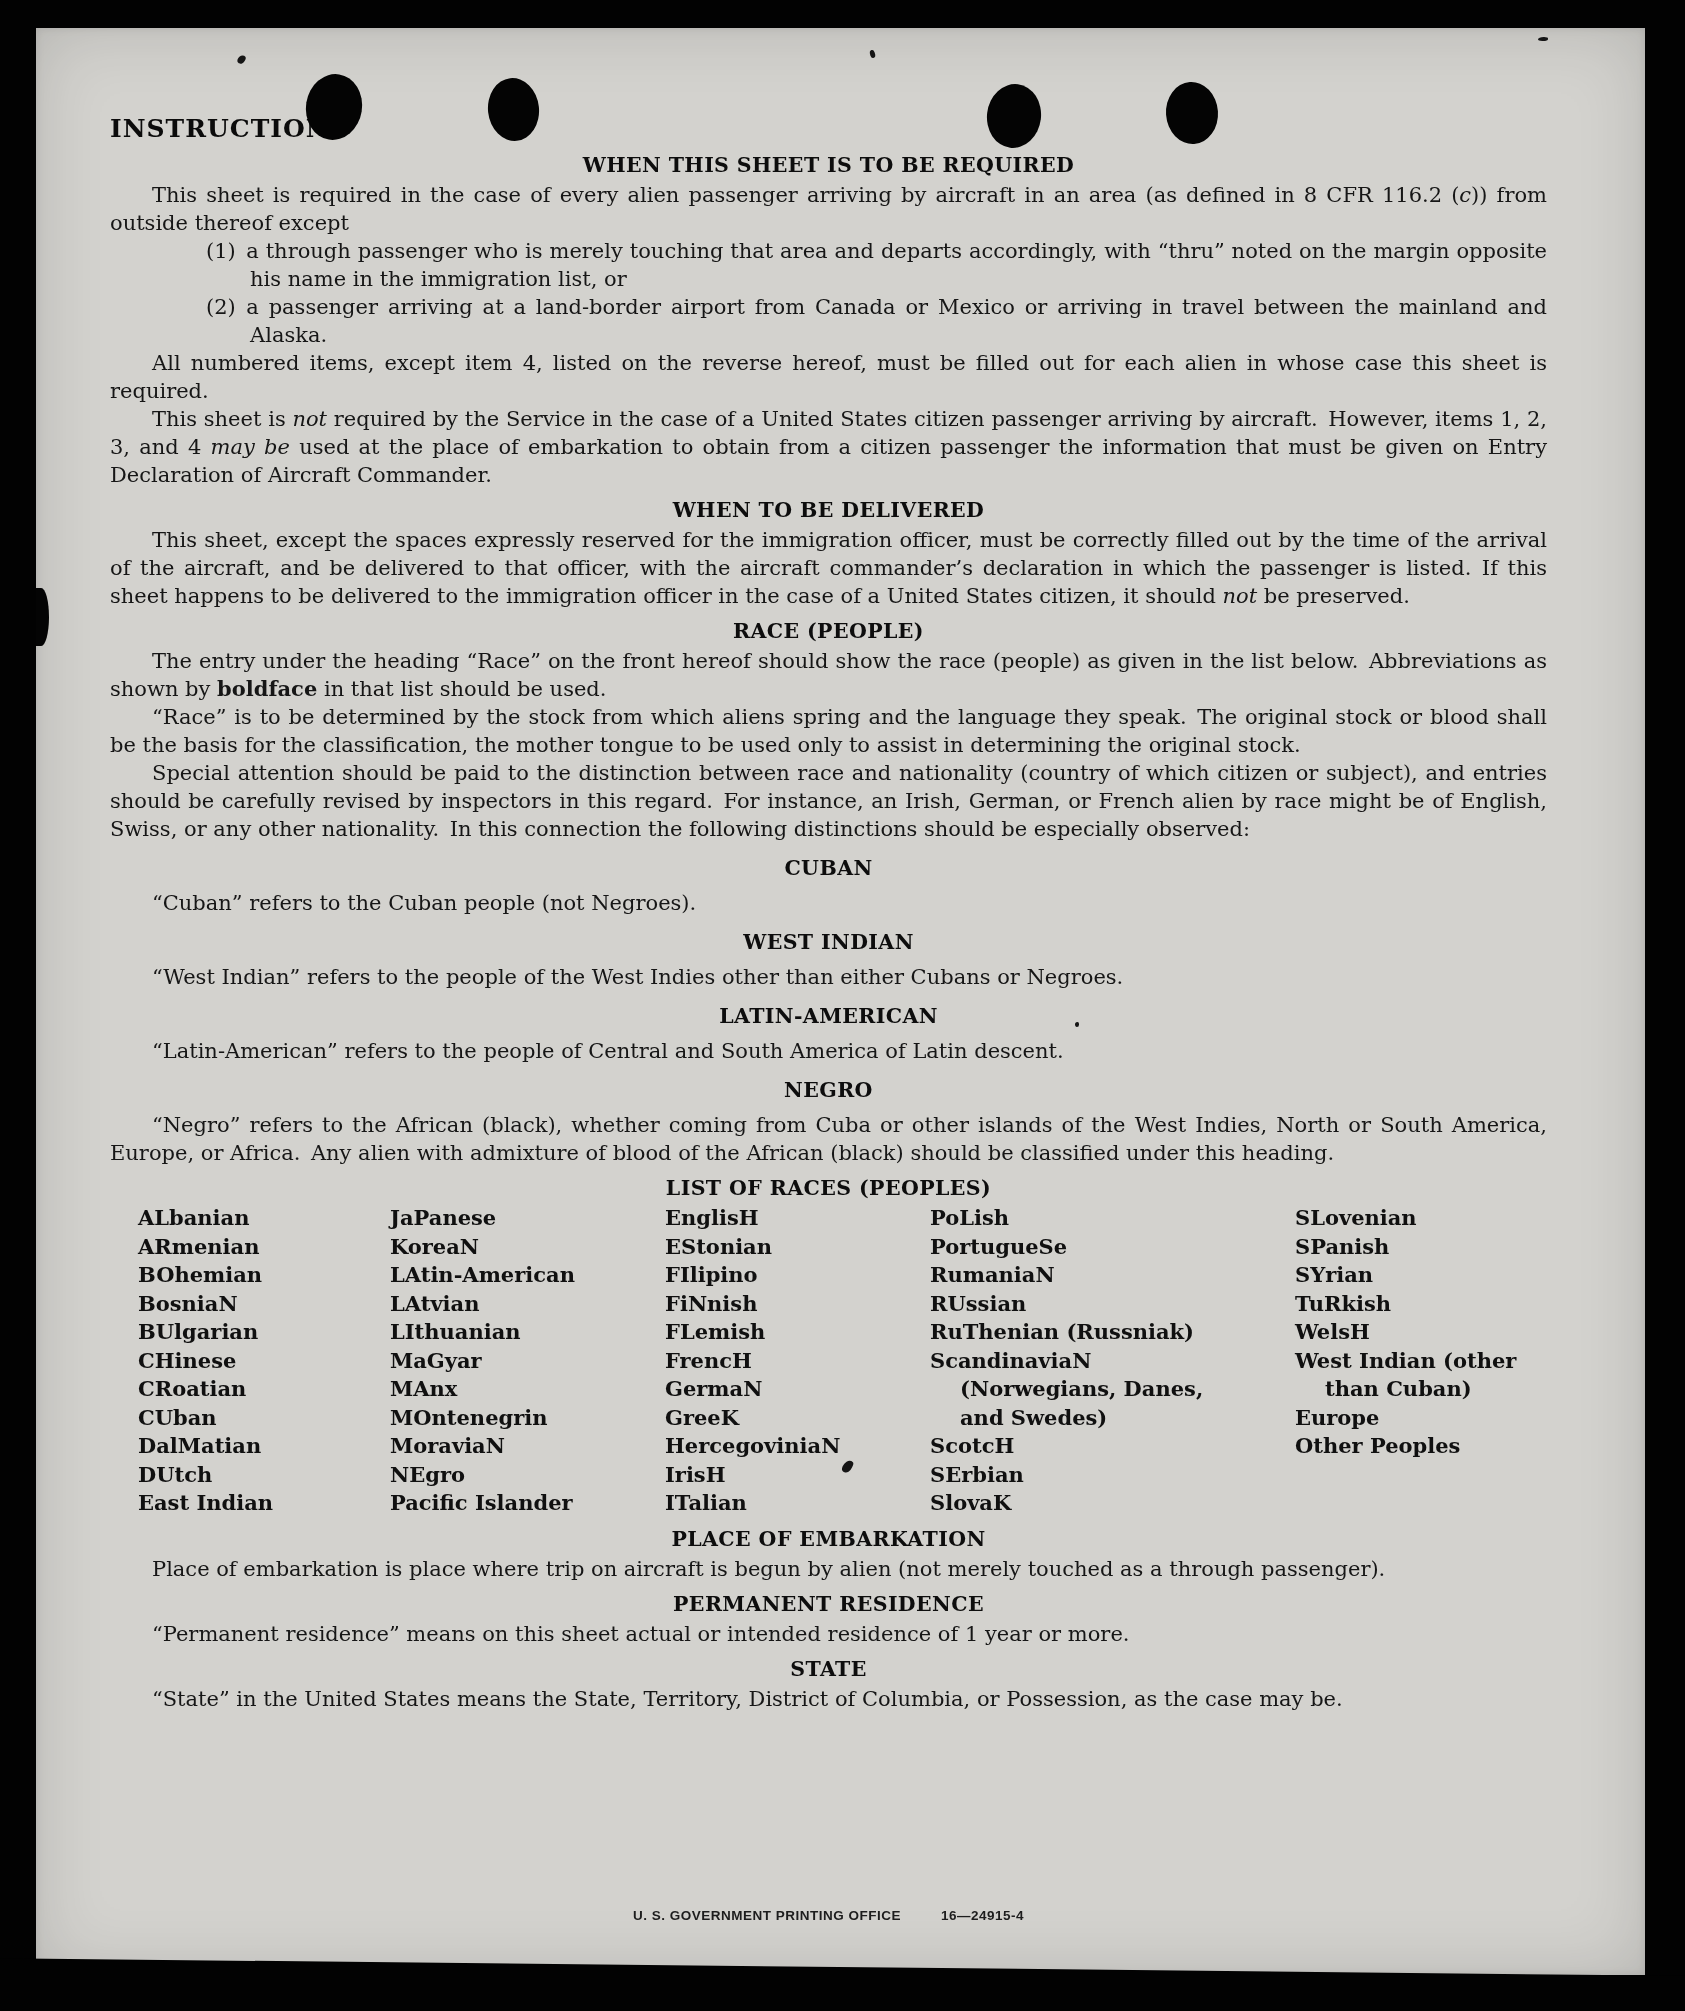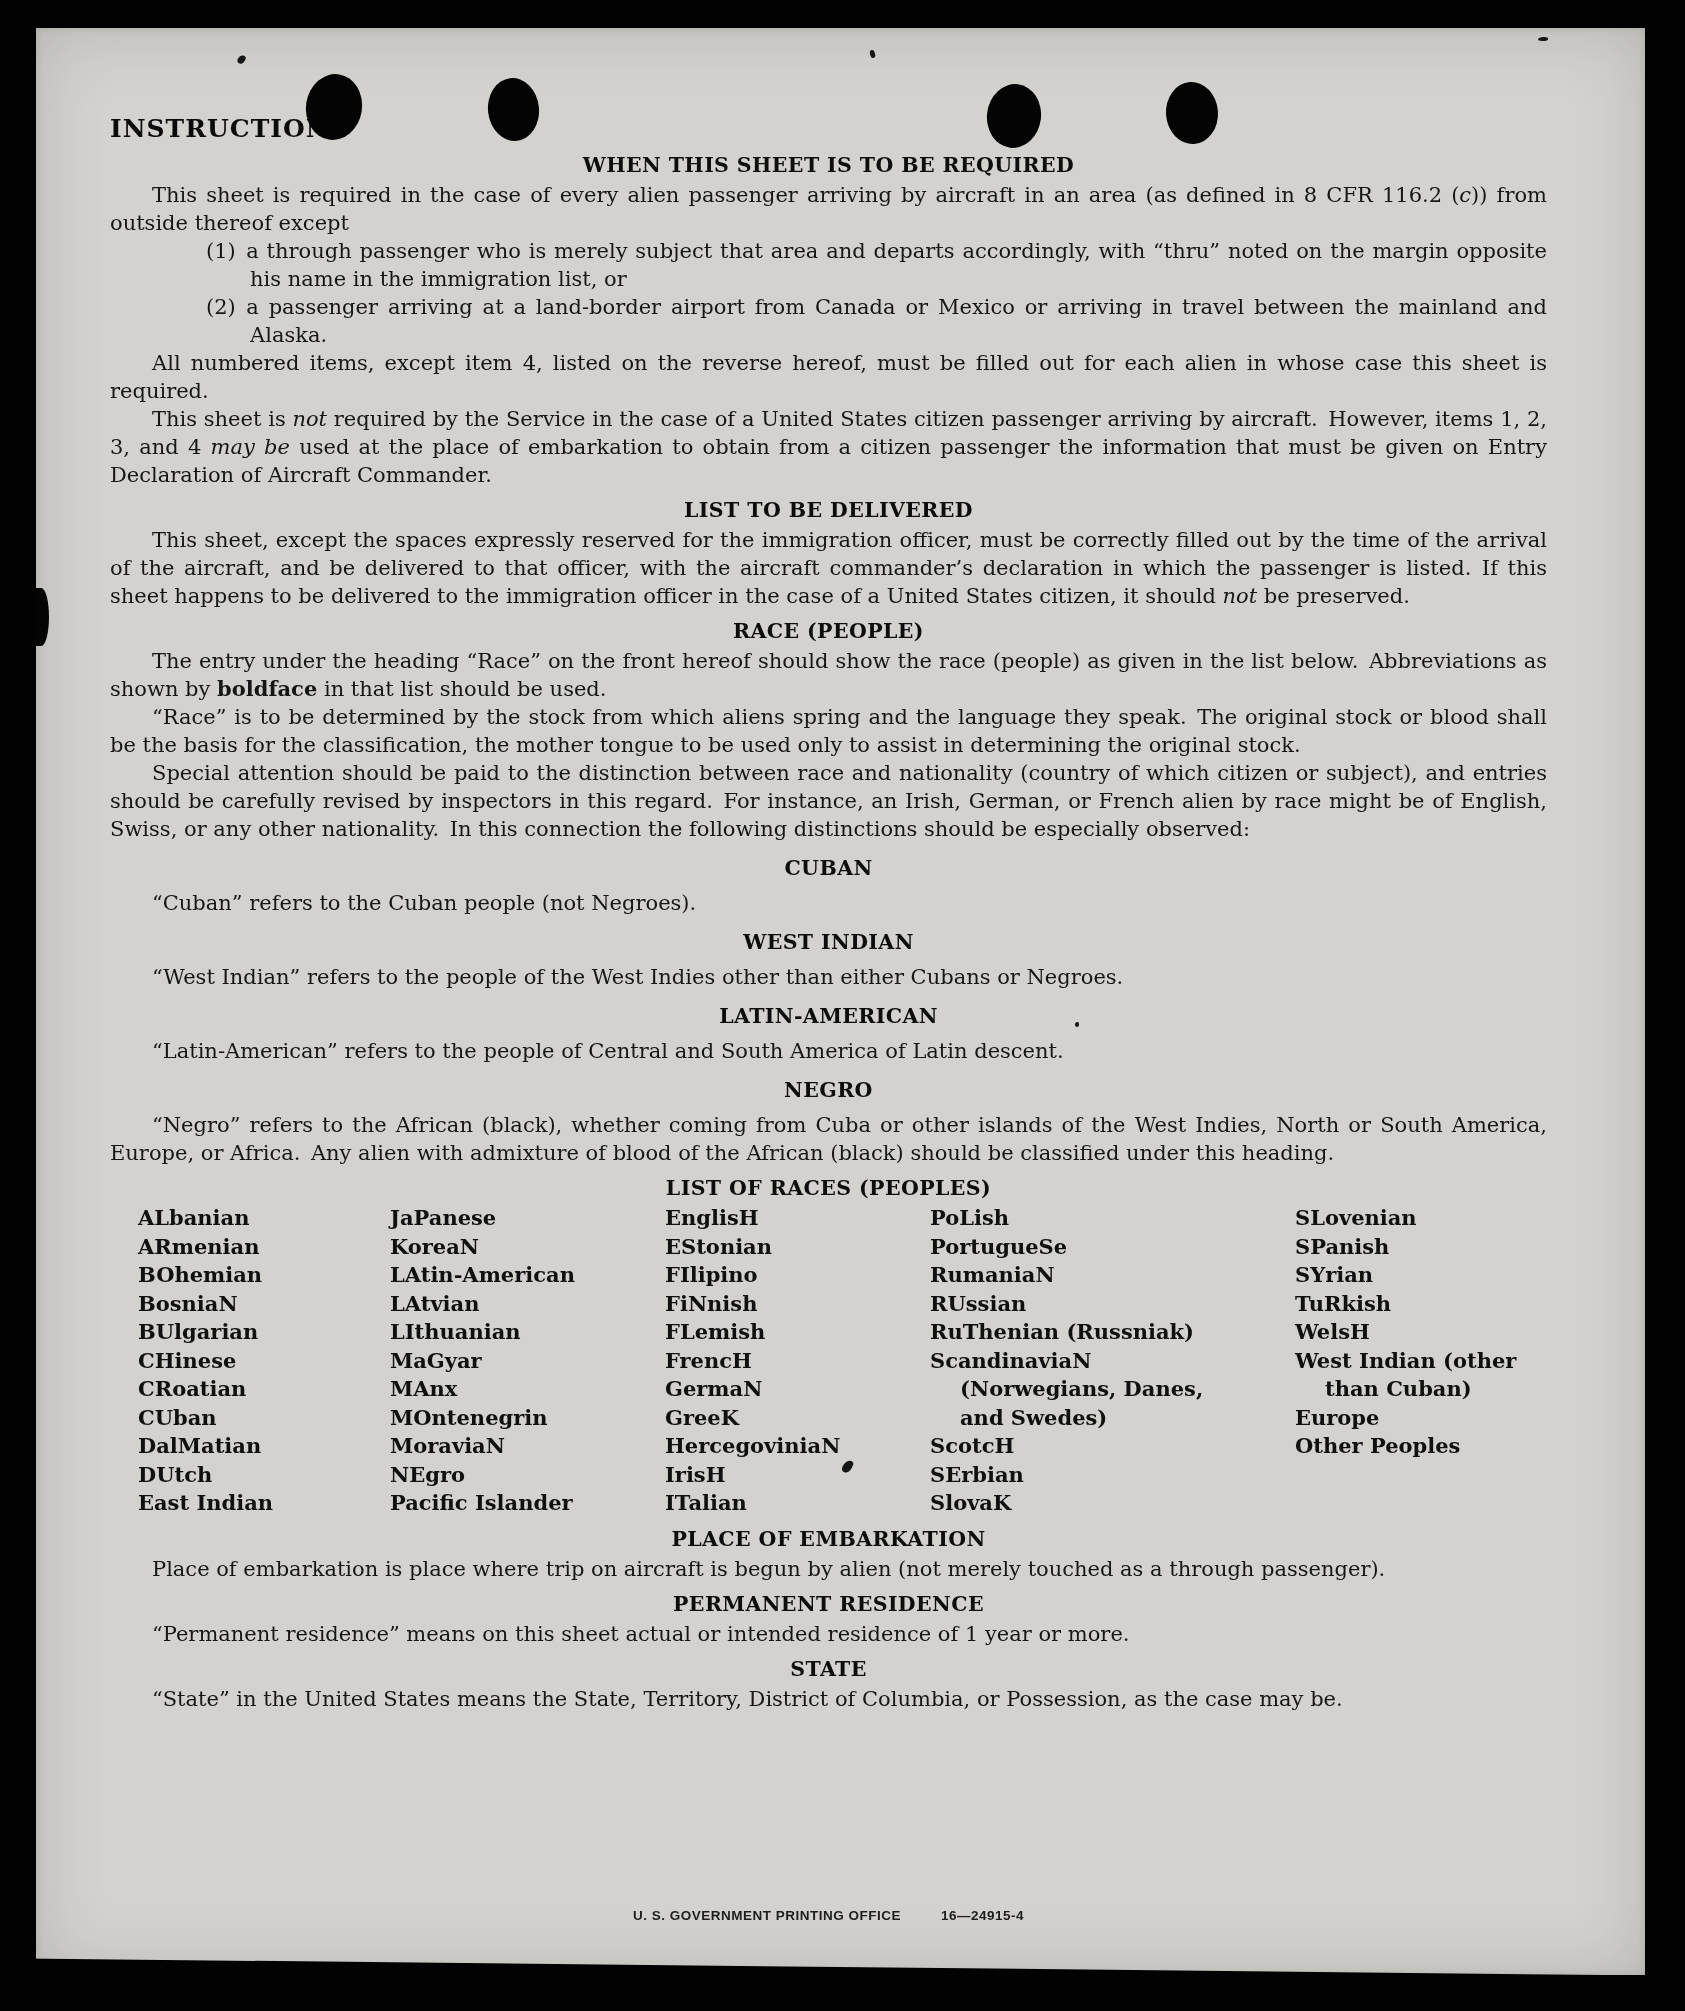--- a/index.html
+++ b/index.html
@@ -121,25 +121,25 @@
 </style>
 </head>
 <body>
 
 <div class="paper">
   <div class="content">
     <div class="doc-title">INSTRUCTIONS</div>
     <div>
         <div class="heading main">WHEN THIS SHEET IS TO BE REQUIRED</div>
         <p class="para"><span>This sheet is required in the case of every alien passenger arriving by aircraft in an area (as defined in 8 CFR 116.2 (</span><span class="em">c</span><span>)) from outside thereof except</span></p>
-        <div class="numbered"><span class="num">(1) </span><span>a through passenger who is merely subject that area and departs accordingly, with “thru” noted on the margin opposite his name in the immigration list, or</span></div>
+        <div class="numbered"><span class="num">(1) </span><span>a through passenger who is merely touching that area and departs accordingly, with “thru” noted on the margin opposite his name in the immigration list, or</span></div>
         <div class="numbered"><span class="num">(2) </span><span>a passenger arriving at a land-border airport from Canada or Mexico or arriving in travel between the mainland and Alaska.</span></div>
         <p class="para"><span>All numbered items, except item 4, listed on the reverse hereof, must be filled out for each alien in whose case this sheet is required.</span></p>
         <p class="para"><span>This sheet is </span><span class="em">not</span><span> required by the Service in the case of a United States citizen passenger arriving by aircraft. However, items 1, 2, 3, and 4 </span><span class="em">may be</span><span> used at the place of embarkation to obtain from a citizen passenger the information that must be given on Entry Declaration of Aircraft Commander.</span></p>
-        <div class="heading main">LIST TO BE DELIVERED</div>
+        <div class="heading main">WHEN TO BE DELIVERED</div>
         <p class="para"><span>This sheet, except the spaces expressly reserved for the immigration officer, must be correctly filled out by the time of the arrival of the aircraft, and be delivered to that officer, with the aircraft commander’s declaration in which the passenger is listed. If this sheet happens to be delivered to the immigration officer in the case of a United States citizen, it should </span><span class="em">not</span><span> be preserved.</span></p>
         <div class="heading main">RACE (PEOPLE)</div>
         <p class="para"><span>The entry under the heading “Race” on the front hereof should show the race (people) as given in the list below. Abbreviations as shown by </span><span class="strong">boldface</span><span> in that list should be used.</span></p>
         <p class="para"><span>“Race” is to be determined by the stock from which aliens spring and the language they speak. The original stock or blood shall be the basis for the classification, the mother tongue to be used only to assist in determining the original stock.</span></p>
         <p class="para"><span>Special attention should be paid to the distinction between race and nationality (country of which citizen or subject), and entries should be carefully revised by inspectors in this regard. For instance, an Irish, German, or French alien by race might be of English, Swiss, or any other nationality. In this connection the following distinctions should be especially observed:</span></p>
         <div class="heading sub">CUBAN</div>
         <p class="para"><span>“Cuban” refers to the Cuban people (not Negroes).</span></p>
         <div class="heading sub">WEST INDIAN</div>
         <p class="para"><span>“West Indian” refers to the people of the West Indies other than either Cubans or Negroes.</span></p>
         <div class="heading sub">LATIN-AMERICAN</div>

